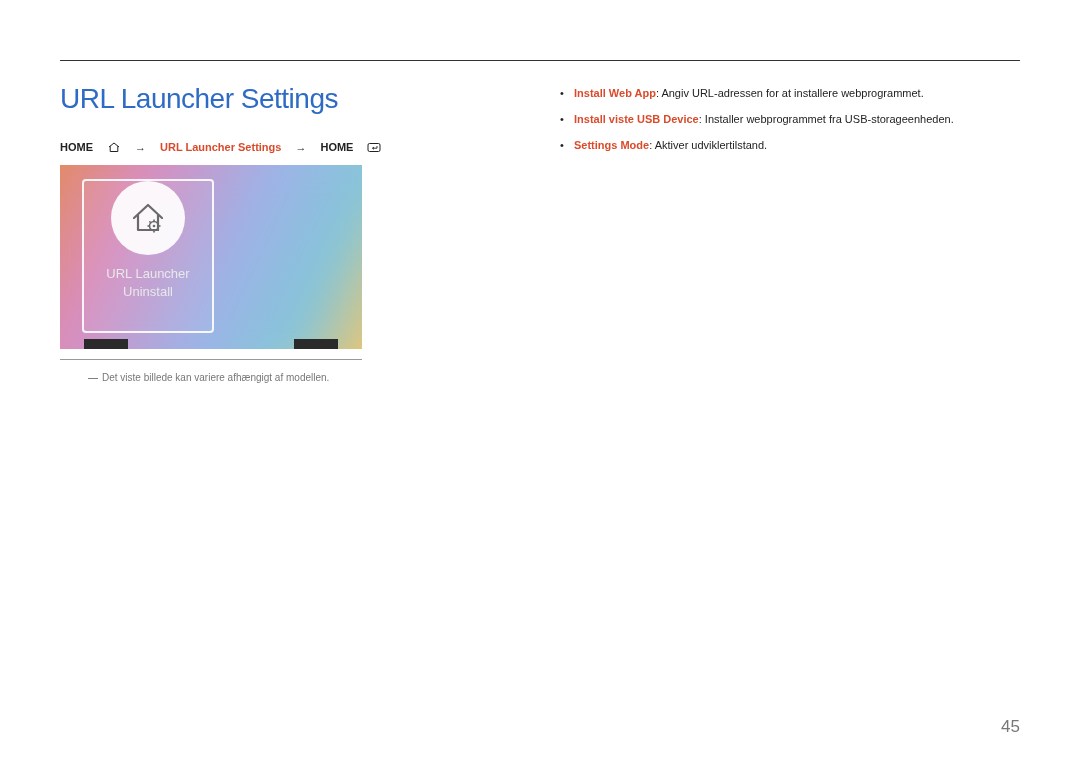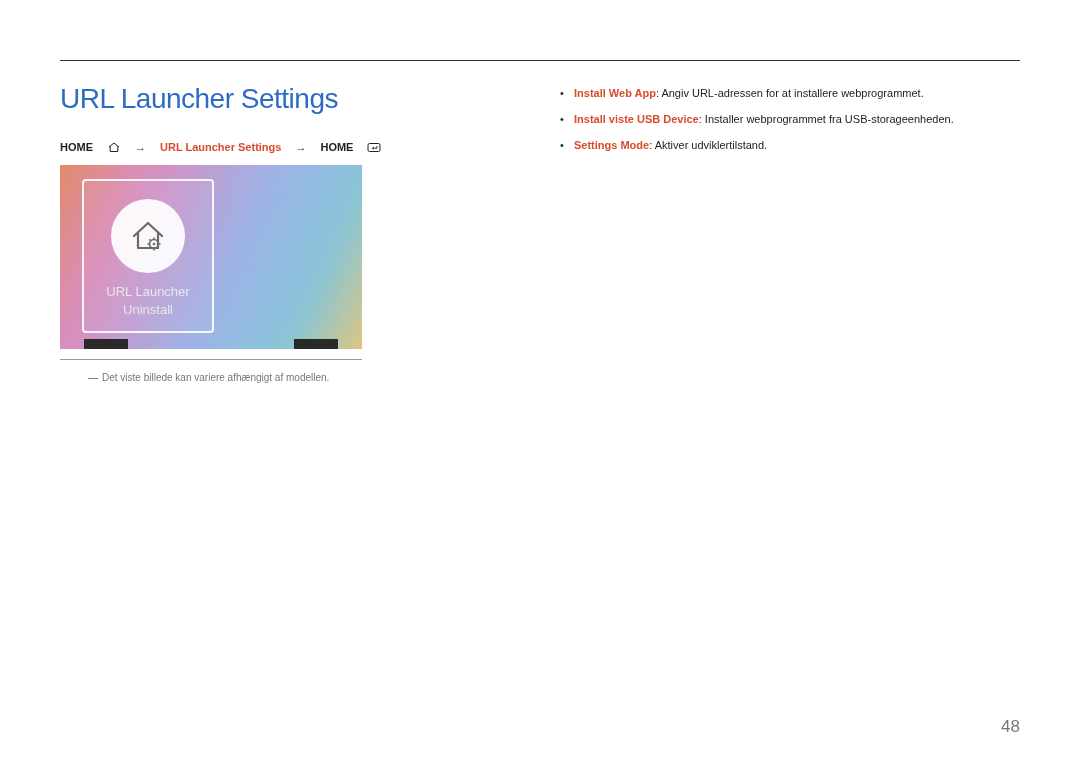--- a/index.html
+++ b/index.html
@@ -76,21 +76,20 @@
       left: 22px;
       top: 14px;
       width: 132px;
       height: 154px;
       border: 2px solid rgba(255,255,255,0.9);
       border-radius: 4px;
       background: rgba(255,255,255,0.06);
       display: flex;
       flex-direction: column;
       align-items: center;
-      padding-top: 18px;
     }
     .tile-icon {
       width: 74px;
       height: 74px;
       border-radius: 50%;
       background: rgba(255,255,255,0.92);
       display: flex;
       align-items: center;
       justify-content: center;
       margin-bottom: 10px;
@@ -208,13 +207,13 @@
   <div class="right-col">
     <ul class="bullets">
       <li><span class="term">Install Web App</span><span>: Angiv URL-adressen for at installere webprogrammet.</span></li>
       <li><span class="term">Install viste USB Device</span><span>: Installer webprogrammet fra USB-storageenheden.</span></li>
       <li><span class="term">Settings Mode</span><span>: Aktiver udviklertilstand.</span></li>
     </ul>
   </div>
 
 </div>
 
-<div class="page-number">48</div>
+<div class="page-number">45</div>
 
 </body></html>

